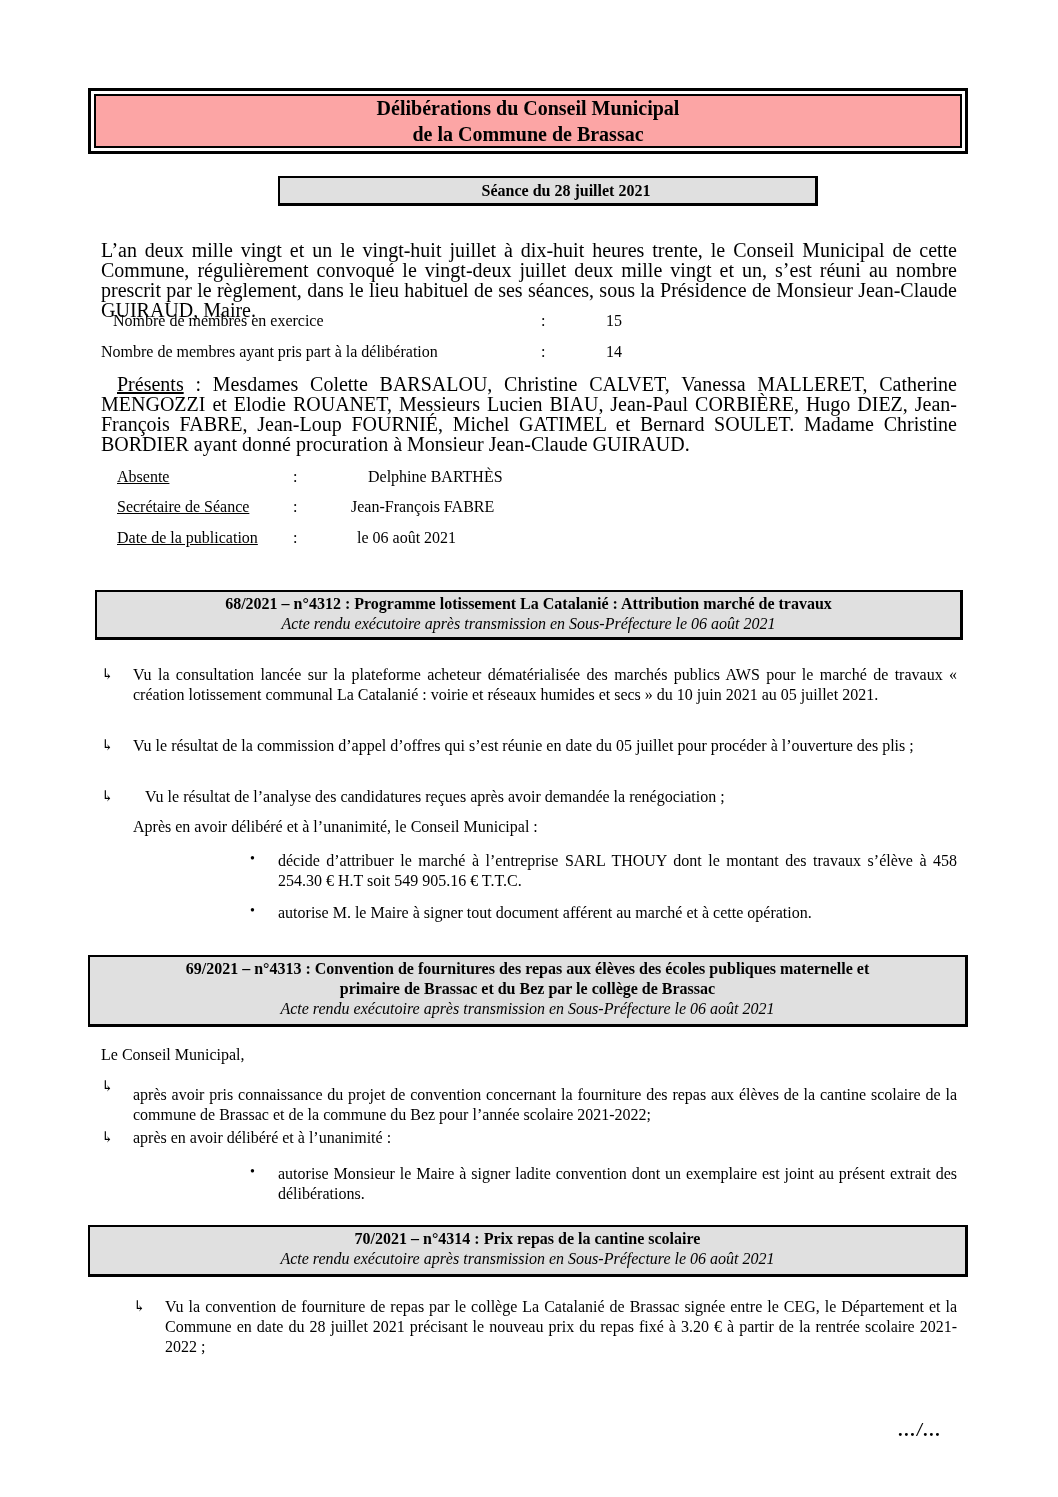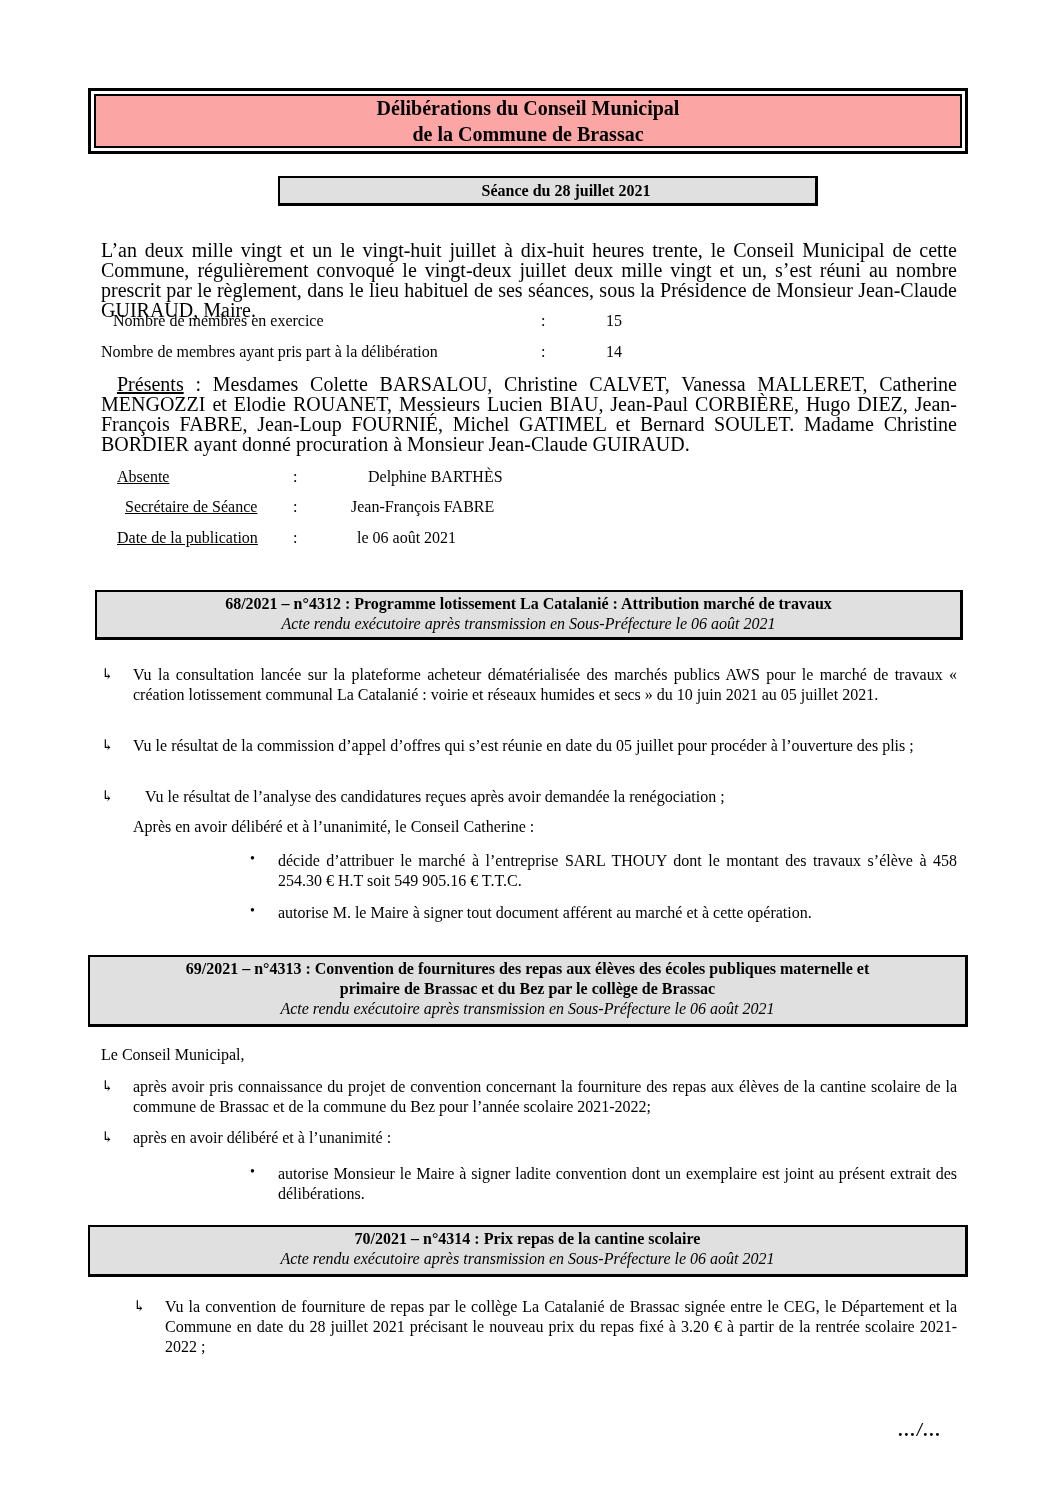--- a/index.html
+++ b/index.html
@@ -54,21 +54,21 @@
 <div class="abs para" style="top:374px;">
   <span class="u">Présents</span><span> : Mesdames Colette BARSALOU, Christine CALVET, Vanessa MALLERET, Catherine MENGOZZI et Elodie ROUANET, Messieurs Lucien BIAU, Jean-Paul CORBIÈRE, Hugo DIEZ, Jean-François FABRE, Jean-Loup FOURNIÉ, Michel GATIMEL et Bernard SOULET. Madame Christine BORDIER ayant donné procuration à Monsieur Jean-Claude GUIRAUD.</span>
 </div>
 
 <div class="abs row" style="top:467px;">
   <span class="u" style="position:absolute;left:0;white-space:nowrap;">Absente</span>
   <span style="position:absolute;left:192px;">:</span>
   <span style="position:absolute;left:267px;white-space:nowrap;">Delphine BARTHÈS</span>
 </div>
 <div class="abs row" style="top:497px;">
-  <span class="u" style="position:absolute;left:8px;white-space:nowrap;">Secrétaire de Séance</span>
+  <span class="u" style="position:absolute;left:0;white-space:nowrap;">Secrétaire de Séance</span>
   <span style="position:absolute;left:192px;">:</span>
   <span style="position:absolute;left:250px;white-space:nowrap;">Jean-François FABRE</span>
 </div>
 <div class="abs row" style="top:528px;">
   <span class="u" style="position:absolute;left:0;white-space:nowrap;">Date de la publication</span>
   <span style="position:absolute;left:192px;">:</span>
   <span style="position:absolute;left:256px;white-space:nowrap;">le 06 août 2021</span>
 </div>
 
 <div class="abs delib-box" style="left:95px;top:590px;width:868px;height:50px;">
@@ -81,41 +81,41 @@
   <div class="item-text" style="margin-left:32px;">Vu la consultation lancée sur la plateforme acheteur dématérialisée des marchés publics AWS pour le marché de travaux « création lotissement communal La Catalanié : voirie et réseaux humides et secs » du 10 juin 2021 au 05 juillet 2021.</div>
 </div>
 <div class="abs" style="left:101px;top:736px;width:856px;">
   <span class="arrow">↳</span>
   <div class="item-text" style="margin-left:32px;">Vu le résultat de la commission d’appel d’offres qui s’est réunie en date du 05 juillet pour procéder à l’ouverture des plis ;</div>
 </div>
 <div class="abs" style="left:101px;top:787px;width:856px;">
   <span class="arrow">↳</span>
   <div class="item-text" style="margin-left:44px;">Vu le résultat de l’analyse des candidatures reçues après avoir demandée la renégociation ;</div>
 </div>
-<div class="abs" style="left:133px;top:818px;">Après en avoir délibéré et à l’unanimité, le Conseil Catherine :</div>
+<div class="abs" style="left:133px;top:818px;">Après en avoir délibéré et à l’unanimité, le Conseil Municipal :</div>
 
 <div class="abs" style="left:250px;top:851px;width:707px;">
   <span class="dot">•</span>
   <div class="item-text" style="margin-left:28px;">décide d’attribuer le marché à l’entreprise SARL THOUY dont le montant des travaux s’élève à 458 254.30 € H.T soit 549 905.16 € T.T.C.</div>
 </div>
 <div class="abs" style="left:250px;top:903px;width:707px;">
   <span class="dot">•</span>
   <div class="item-text" style="margin-left:28px;">autorise M. le Maire à signer tout document afférent au marché et à cette opération.</div>
 </div>
 
 <div class="abs delib-box" style="left:88px;top:955px;width:880px;height:72px;">
   <div class="delib-title">69/2021 – n°4313 : Convention de fournitures des repas aux élèves des écoles  publiques maternelle et</div>
   <div class="delib-title">primaire de Brassac et du Bez par le collège de Brassac</div>
   <div class="delib-sub">Acte rendu exécutoire après transmission en Sous-Préfecture le 06 août 2021</div>
 </div>
 
 <div class="abs" style="left:101px;top:1046px;">Le Conseil Municipal,</div>
 <div class="abs" style="left:101px;top:1077px;width:856px;">
   <span class="arrow">↳</span>
-  <div class="item-text" style="margin-left:32px;">après avoir pris connaissance du projet de convention concernant la fourniture des repas aux élèves de la cantine scolaire de la commune de Brassac et de la commune du Bez pour l’année scolaire 2021-2022;</div>
+  <div class="item-text" style="margin-left:32px;margin-top:8px;">après avoir pris connaissance du projet de convention concernant la fourniture des repas aux élèves de la cantine scolaire de la commune de Brassac et de la commune du Bez pour l’année scolaire 2021-2022;</div>
 </div>
 <div class="abs" style="left:101px;top:1128px;width:856px;">
   <span class="arrow">↳</span>
   <div class="item-text" style="margin-left:32px;">après en avoir délibéré et à l’unanimité :</div>
 </div>
 <div class="abs" style="left:250px;top:1164px;width:707px;">
   <span class="dot">•</span>
   <div class="item-text" style="margin-left:28px;">autorise  Monsieur le Maire à signer ladite convention dont un exemplaire est joint au présent extrait des délibérations.</div>
 </div>
 

